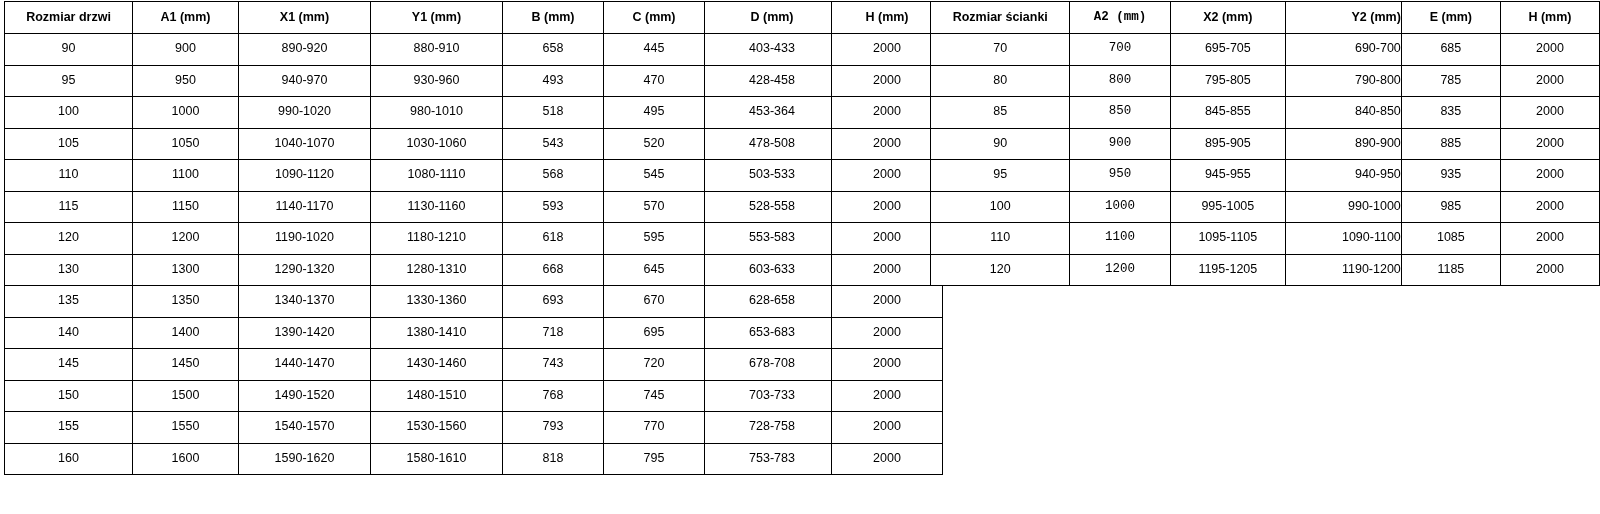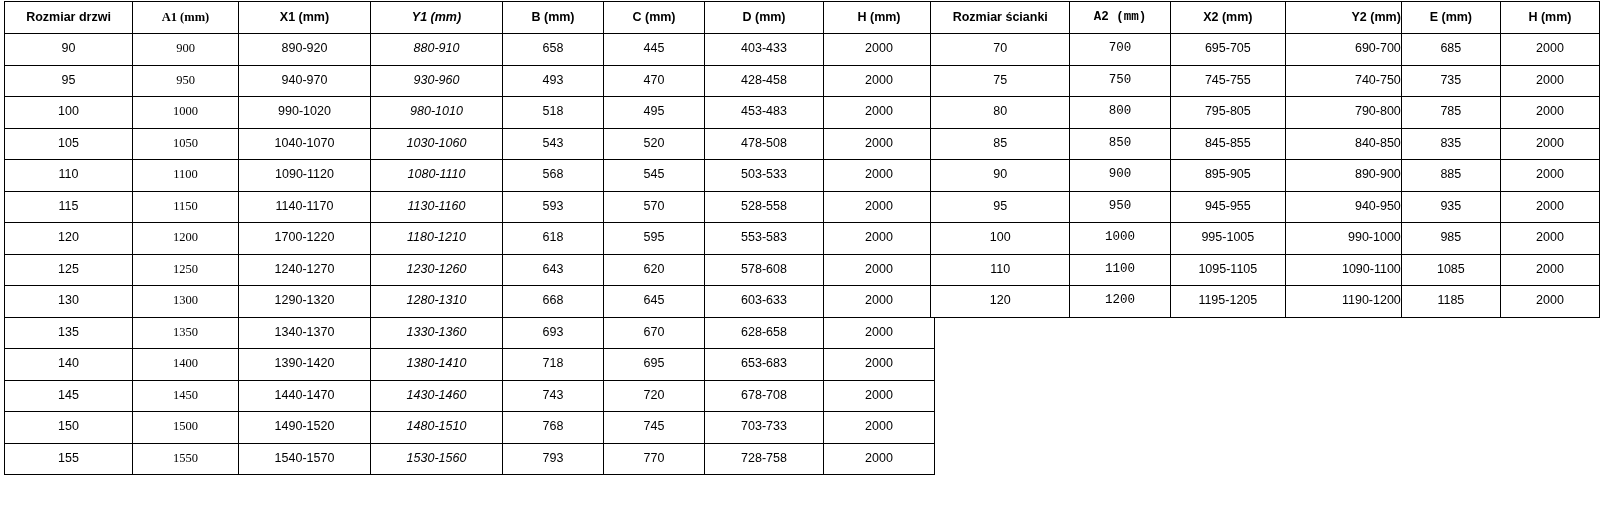--- a/index.html
+++ b/index.html
@@ -43,26 +43,26 @@
     font-weight: bold;
     height: 31px;
   }
   td {
     font-weight: normal;
     height: 30.5px;
   }
 
   
   #doors-table th:nth-child(1), #doors-table td:nth-child(1) { width: 127px; }
-  #doors-table th:nth-child(2), #doors-table td:nth-child(2) { width: 105px; font-family: Liberation Serif, serif; }
+  #doors-table th:nth-child(2), #doors-table td:nth-child(2) { width: 105px; }
   #doors-table th:nth-child(3), #doors-table td:nth-child(3) { width: 131px; margin-left: 40px; }
-  #doors-table th:nth-child(4), #doors-table td:nth-child(4) { width: 131px; font-style: italic; }
+  #doors-table th:nth-child(4), #doors-table td:nth-child(4) { width: 131px; }
   #doors-table th:nth-child(5), #doors-table td:nth-child(5) { width: 100px; margin-left: 20px; }
   #doors-table th:nth-child(6), #doors-table td:nth-child(6) { width: 100px; }
-  #doors-table th:nth-child(7), #doors-table td:nth-child(7) { width: 118px; }
+  #doors-table th:nth-child(7), #doors-table td:nth-child(7) { width: 118px; padding-left: 8px; }
   #doors-table th:nth-child(8), #doors-table td:nth-child(8) { width: 110px; }
 
   
   #walls-table th:nth-child(1), #walls-table td:nth-child(1) { width: 141px; }
   #walls-table th:nth-child(2), #walls-table td:nth-child(2) { width: 101px; font-family: Liberation Mono, monospace; }
   #walls-table th:nth-child(3), #walls-table td:nth-child(3) { width: 117px; }
   #walls-table th:nth-child(4), #walls-table td:nth-child(4) { width: 117px; text-align: right; }
   #walls-table th:nth-child(5), #walls-table td:nth-child(5) { width: 100px; }
   #walls-table th:nth-child(6), #walls-table td:nth-child(6) { width: 100px; }
 </style>
@@ -106,21 +106,21 @@
             <td>428-458</td>
             <td>2000</td>
           </tr>
           <tr>
             <td>100</td>
             <td>1000</td>
             <td>990-1020</td>
             <td>980-1010</td>
             <td>518</td>
             <td>495</td>
-            <td>453-483</td>
+            <td>453-364</td>
             <td>2000</td>
           </tr>
           <tr>
             <td>105</td>
             <td>1050</td>
             <td>1040-1070</td>
             <td>1030-1060</td>
             <td>543</td>
             <td>520</td>
             <td>478-508</td>
@@ -142,35 +142,25 @@
             <td>1140-1170</td>
             <td>1130-1160</td>
             <td>593</td>
             <td>570</td>
             <td>528-558</td>
             <td>2000</td>
           </tr>
           <tr>
             <td>120</td>
             <td>1200</td>
-            <td>1700-1220</td>
+            <td>1190-1020</td>
             <td>1180-1210</td>
             <td>618</td>
             <td>595</td>
             <td>553-583</td>
-            <td>2000</td>
-          </tr>
-          <tr>
-            <td>125</td>
-            <td>1250</td>
-            <td>1240-1270</td>
-            <td>1230-1260</td>
-            <td>643</td>
-            <td>620</td>
-            <td>578-608</td>
             <td>2000</td>
           </tr>
           <tr>
             <td>130</td>
             <td>1300</td>
             <td>1290-1320</td>
             <td>1280-1310</td>
             <td>668</td>
             <td>645</td>
             <td>603-633</td>
@@ -217,20 +207,30 @@
             <td>2000</td>
           </tr>
           <tr>
             <td>155</td>
             <td>1550</td>
             <td>1540-1570</td>
             <td>1530-1560</td>
             <td>793</td>
             <td>770</td>
             <td>728-758</td>
+            <td>2000</td>
+          </tr>
+          <tr>
+            <td>160</td>
+            <td>1600</td>
+            <td>1590-1620</td>
+            <td>1580-1610</td>
+            <td>818</td>
+            <td>795</td>
+            <td>753-783</td>
             <td>2000</td>
           </tr>
         </tbody>
     </table>
   </div>
 
   <div class="table-wrap" id="walls-wrap">
     <table id="walls-table">
       <thead>
         <tr>
@@ -245,28 +245,20 @@
       <tbody>
           <tr>
             <td>70</td>
             <td>700</td>
             <td>695-705</td>
             <td>690-700</td>
             <td>685</td>
             <td>2000</td>
           </tr>
           <tr>
-            <td>75</td>
-            <td>750</td>
-            <td>745-755</td>
-            <td>740-750</td>
-            <td>735</td>
-            <td>2000</td>
-          </tr>
-          <tr>
             <td>80</td>
             <td>800</td>
             <td>795-805</td>
             <td>790-800</td>
             <td>785</td>
             <td>2000</td>
           </tr>
           <tr>
             <td>85</td>
             <td>850</td>

